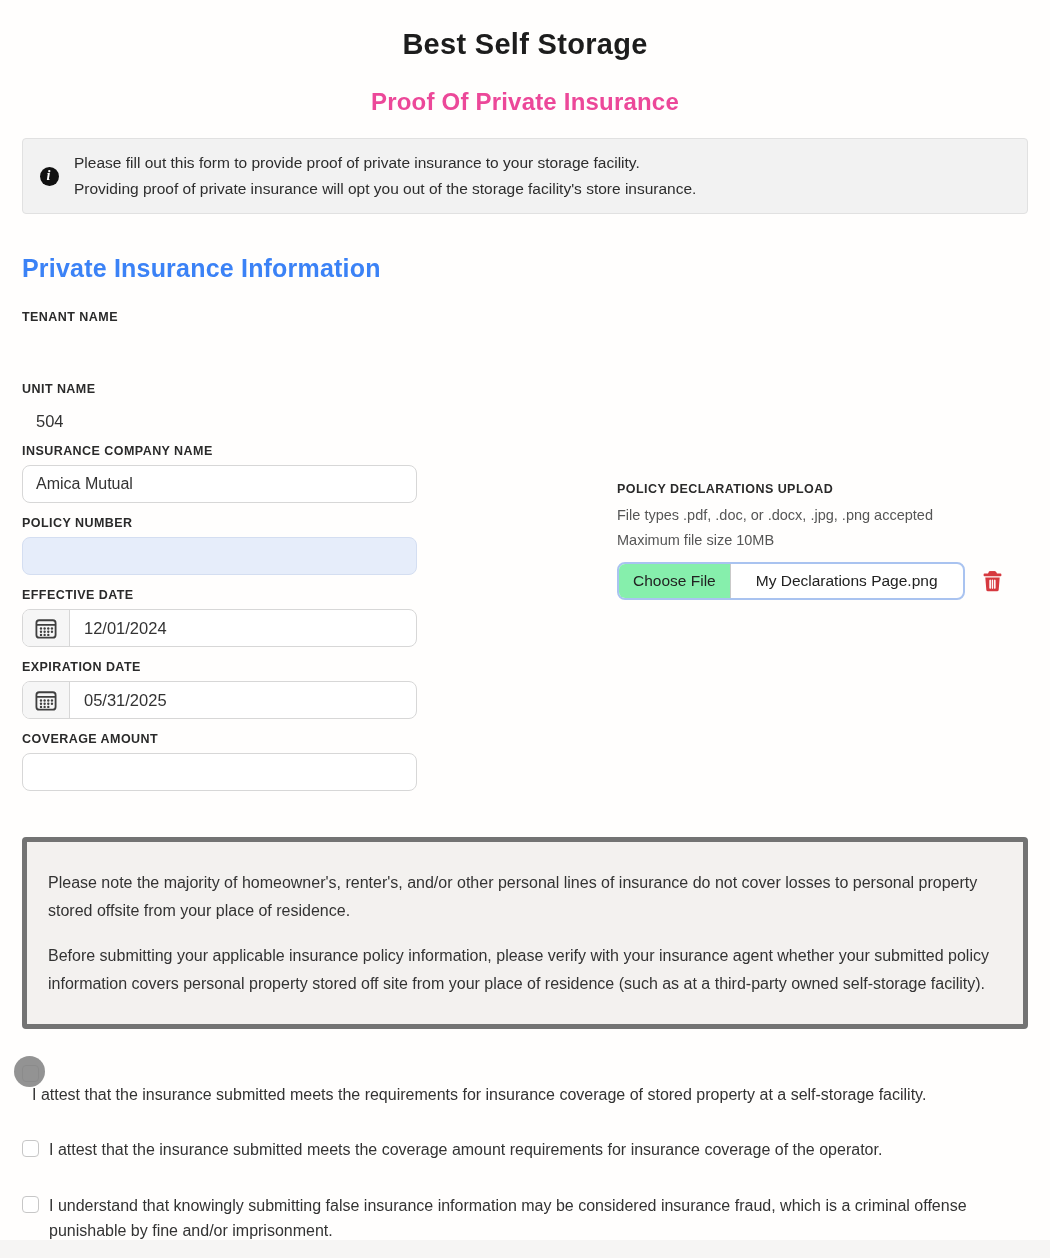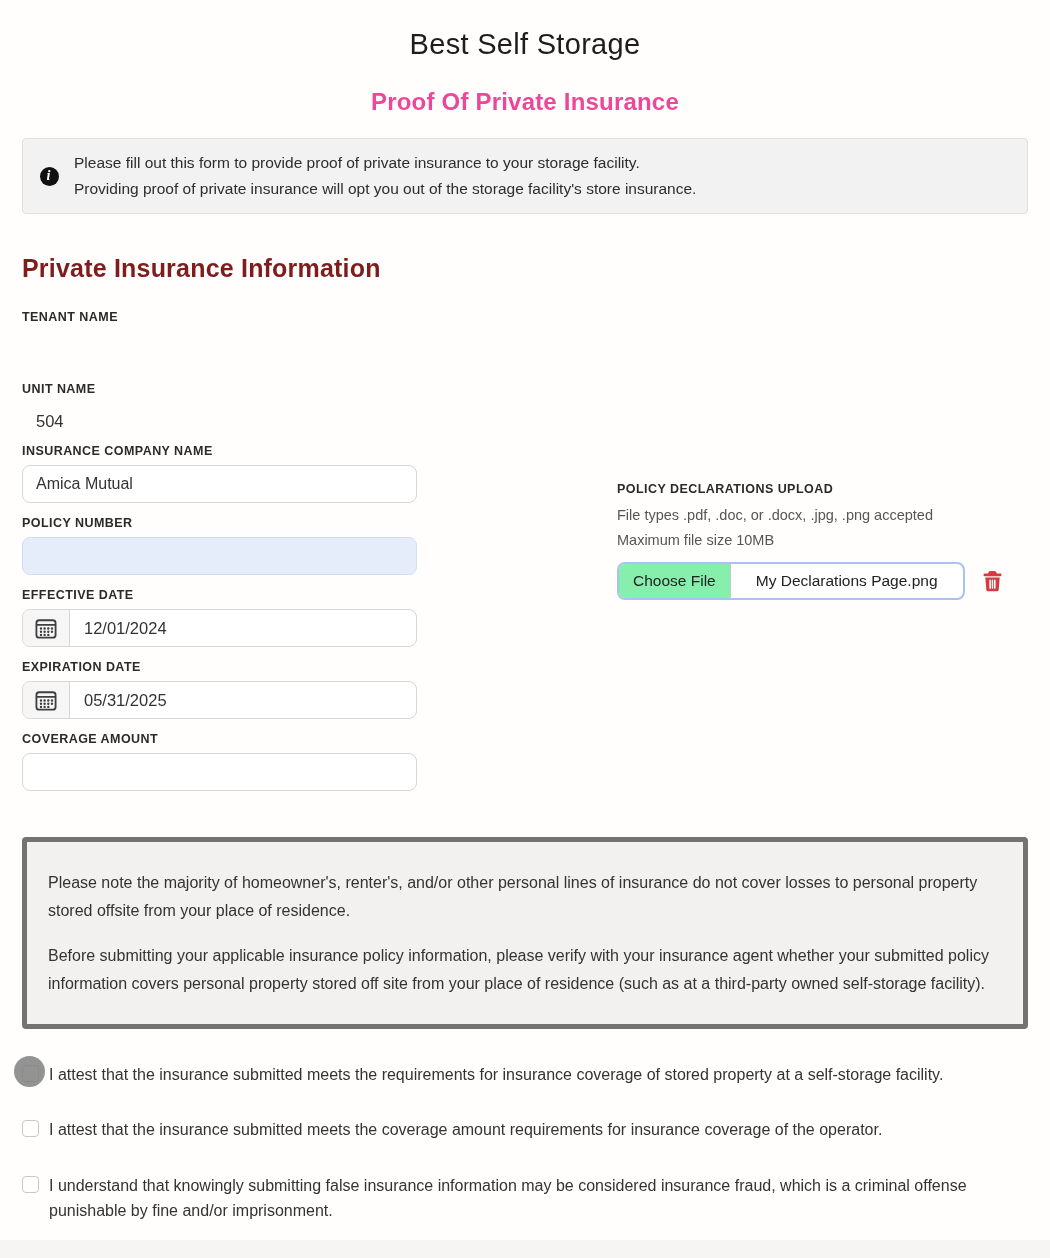--- a/index.html
+++ b/index.html
@@ -10,21 +10,21 @@
     font-family:"Liberation Sans", sans-serif;
     color:#333;
   }
   .page {
     width:1050px; height:1240px;
     background:#fffefd;
     padding:16px 22px 0;
     overflow:hidden;
   }
   .page-title {
-    text-align:center; font-size:29px; font-weight:400;
+    text-align:center; font-size:29px; font-weight:700;
     color:#1d1d1d; margin:12px 0 0; letter-spacing:.3px;
   }
   .page-subtitle {
     text-align:center; font-size:24px; font-weight:800;
     color:#ec4899; margin:27px 0 0; letter-spacing:.2px;
   }
   .banner {
     margin-top:22px;
     background:#f2f2f2;
     border:1px solid #e1e1e1;
@@ -34,21 +34,21 @@
   }
   .info-icon {
     width:19px; height:19px; border-radius:50%;
     background:#111; color:#fff; flex:none;
     display:flex; align-items:center; justify-content:center;
     font-family:"Liberation Serif", serif; font-style:italic; font-weight:700;
     font-size:14px; padding-right:2px;
   }
   .banner-text { font-size:15.5px; line-height:1.68; color:#2d2d2d; }
   .section-title {
-    font-size:25px; font-weight:800; color:#7f1d1d;
+    font-size:25px; font-weight:800; color:#3b82f6;
     margin:40px 0 0; letter-spacing:.2px;
   }
   .form-columns { display:flex; margin-top:27px; }
   .col-left  { width:395px; flex:none; }
   .col-right { margin-left:200px; width:400px; padding-top:172px; }
   .field-label {
     font-size:12.5px; font-weight:700; letter-spacing:.45px;
     color:#2a2a2a; margin-bottom:7px;
   }
   .tenant-space { height:51px; }
@@ -89,21 +89,21 @@
   .trash-btn { border:none; background:none; padding:0; cursor:pointer; line-height:0; }
   .note-box {
     margin-top:33px;
     background:#f3f1ef;
     border:5px solid #737373;
     border-radius:4px;
     padding:9px 21px 27px;
   }
   .note-box p { font-size:16px; line-height:1.72; color:#333; margin:18px 0 0; max-width:960px; }
   .check-row { display:flex; margin-top:30px; position:relative; max-width:990px; }
-  .check-row.first { margin-top:33px; }
+  .check-row.first { margin-top:33px;flex-direction:column; }
   .checkbox {
     width:17px; height:17px; flex:none;
     border:1.5px solid #c7c7c7; border-radius:4px;
     background:#fff; margin-top:3px; cursor:pointer;
   }
   .check-label { margin-left:10px; font-size:16px; line-height:1.58; color:#333; }
   .click-indicator {
     position:absolute; left:-8px; top:-6px;
     width:31px; height:31px; border-radius:50%;
     background:rgba(128,128,128,.85);

